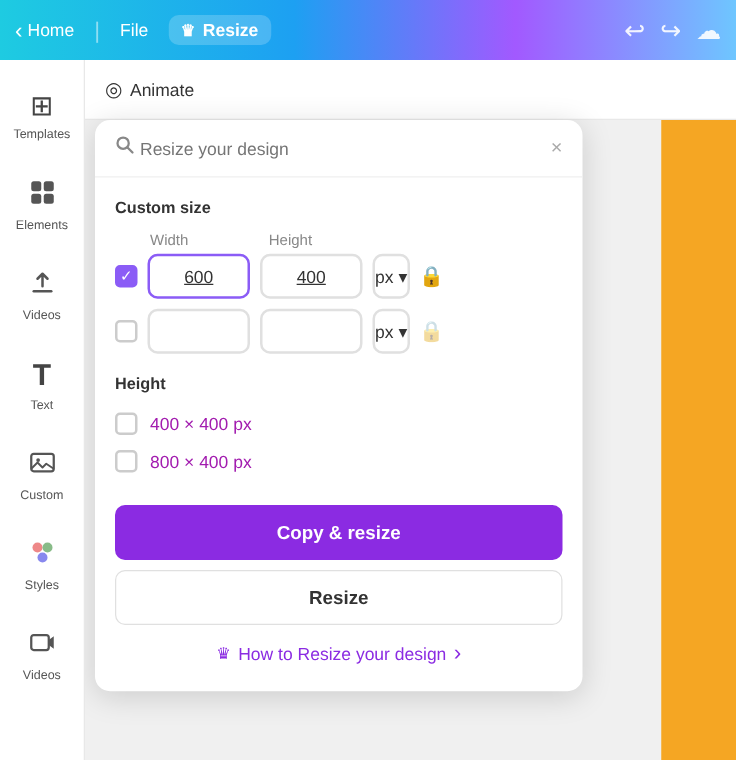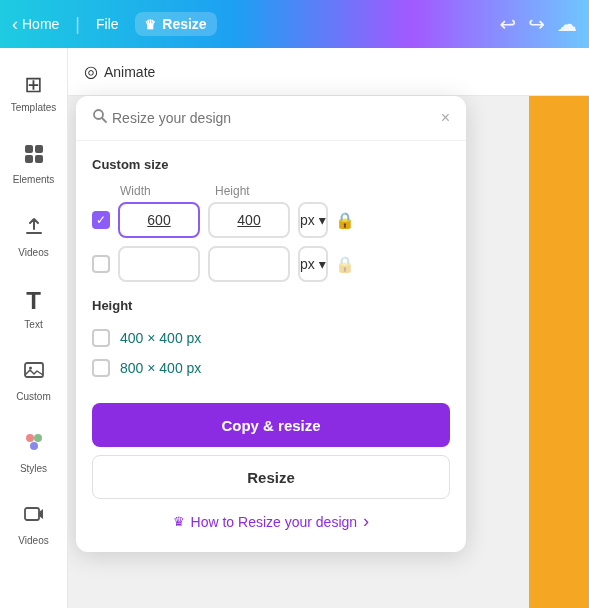--- a/index.html
+++ b/index.html
@@ -178,21 +178,21 @@
     }
     .recent-item {
       display: flex; align-items: center; gap: 10px;
       padding: 6px 0; cursor: pointer;
     }
     .recent-checkbox {
       width: 18px; height: 18px; border-radius: 4px;
       border: 2px solid #ccc; flex-shrink: 0;
       background: white;
     }
-    .recent-text { font-size: 14px; color: #0f766e; }
+    .recent-text { font-size: 14px; color: #a21caf; }
 
     
     .btn-copy {
       width: 100%; height: 44px; border-radius: 8px;
       background: #8b2be2; border: none; color: white;
       font-size: 15px; font-weight: 600; cursor: pointer;
       margin-top: 20px;
     }
     .btn-resize {
       width: 100%; height: 44px; border-radius: 8px;

